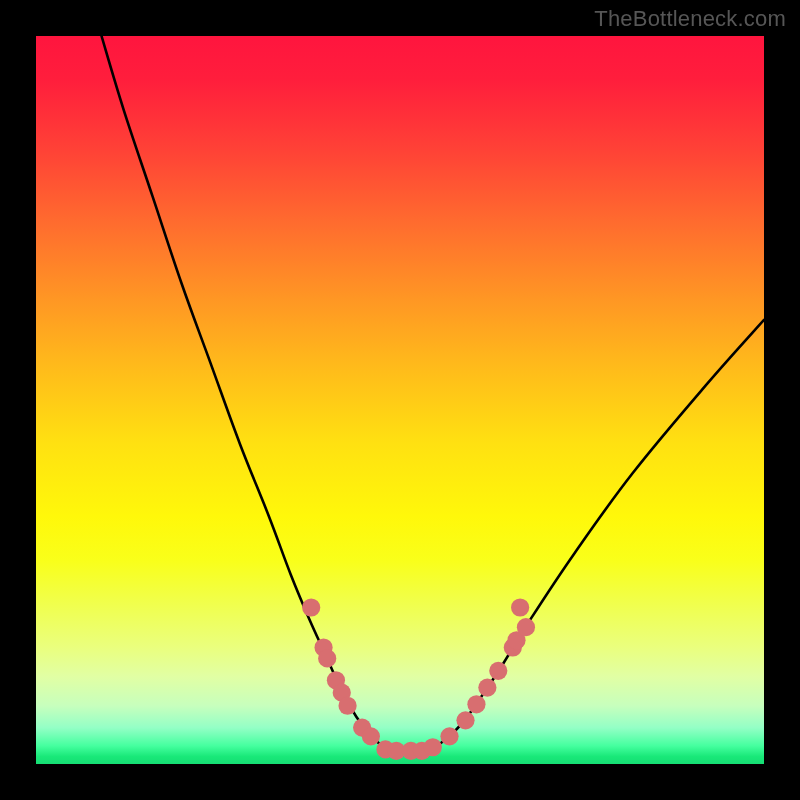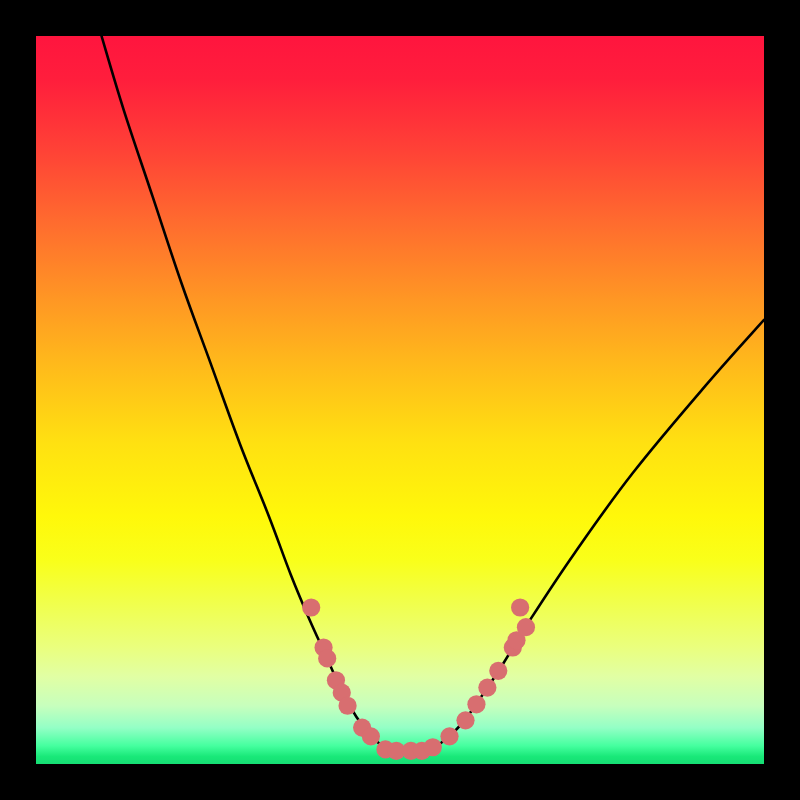--- a/index.html
+++ b/index.html
@@ -97,13 +97,14 @@
           <circle cx="451.36" cy="651.56" r="9.10" fill="#d86e70"></circle>
           <circle cx="462.28" cy="634.82" r="9.10" fill="#d86e70"></circle>
           <circle cx="476.84" cy="611.52" r="9.10" fill="#d86e70"></circle>
           <circle cx="480.48" cy="604.24" r="9.10" fill="#d86e70"></circle>
           <circle cx="484.12" cy="571.48" r="9.10" fill="#d86e70"></circle>
           <circle cx="489.94" cy="591.14" r="9.10" fill="#d86e70"></circle>
         </g>
     </svg>
   </div>
 
+  <div class="watermark">TheBottleneck.com</div>
 </div>
 
 </body></html>

